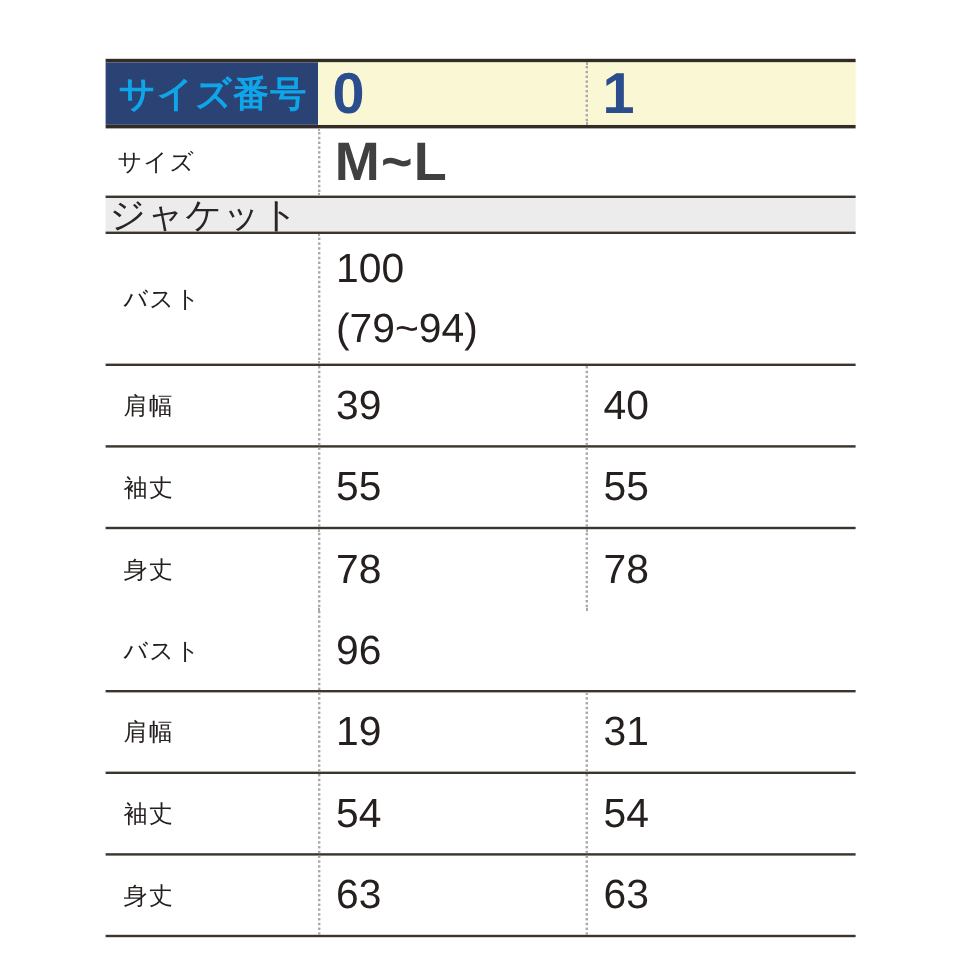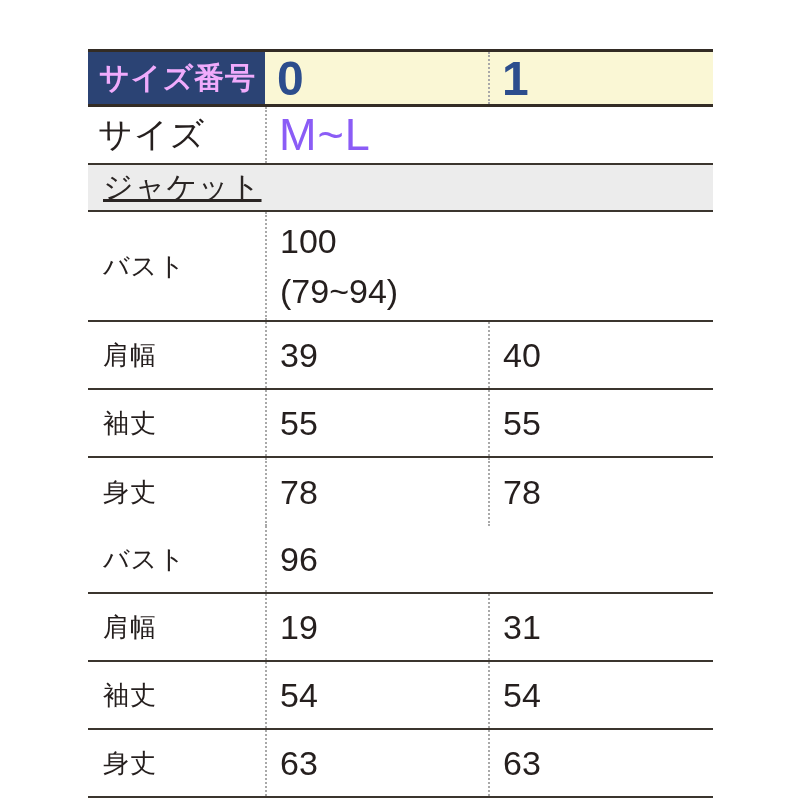--- a/index.html
+++ b/index.html
@@ -22,66 +22,65 @@
   .c1 { width: 225px; }
 
   
   .header-row {
     height: 58px;
     border-top: 3px solid #332c25;
     border-bottom: 3px solid #332c25;
   }
   .header-label {
     background: #2b4374;
-    color: #f0abfc;
+    color: #0ea5e9;
     font-size: 30px;
     font-weight: bold;
     padding-left: 11px;
     letter-spacing: 1px;
   }
   .header-val {
     background: #faf7d5;
     color: #2c4d8d;
     font-size: 48px;
     font-weight: bold;
     padding-left: 12px;
   }
   .dotted { border-left: 2px dotted #a9a9a9; }
 
   
   .size-row { height: 56px; }
-  .size-label { font-size: 34px; padding-left: 10px; letter-spacing: 1px; }
+  .size-label { font-size: 20px; padding-left: 10px; letter-spacing: 1px; }
   .size-val {
     font-size: 45px;
-    font-weight: 400;
-    color: #8b5cf6;
+    font-weight: 700;
+    color: #404040;
     padding-left: 12px;
     letter-spacing: 1px;
   }
 
   
   .band {
-    height: 49px;
+    height: 32px;
     background: #ececec;
     border-top: 2px solid #3b352e;
     border-bottom: 2px solid #3b352e;
     display: flex;
     align-items: center;
     font-size: 30px;
-    padding-left: 15px;
+    padding-left: 3px;
     letter-spacing: 1px;
     color: #2a2524;
-    text-decoration: underline;
   }
 
   
   .data-row { height: 68px; }
   .data-row.bordered { border-bottom: 2px solid #3b352e; }
   .data-row.tall { height: 110px; }
-  .data-label { font-size: 26px; padding-left: 15px; letter-spacing: 1px; }
+  .data-label { font-size: 20px; padding-left: 15px; letter-spacing: 1px; }
   .val { font-size: 34px; padding-left: 13px; color: #251f1e; align-items: center; }
   .val .lines { line-height: 50px; }
 </style>
 </head>
 <body>
 
 <div class="stage">
   <div class="table">
 
     <div class="row header-row">

